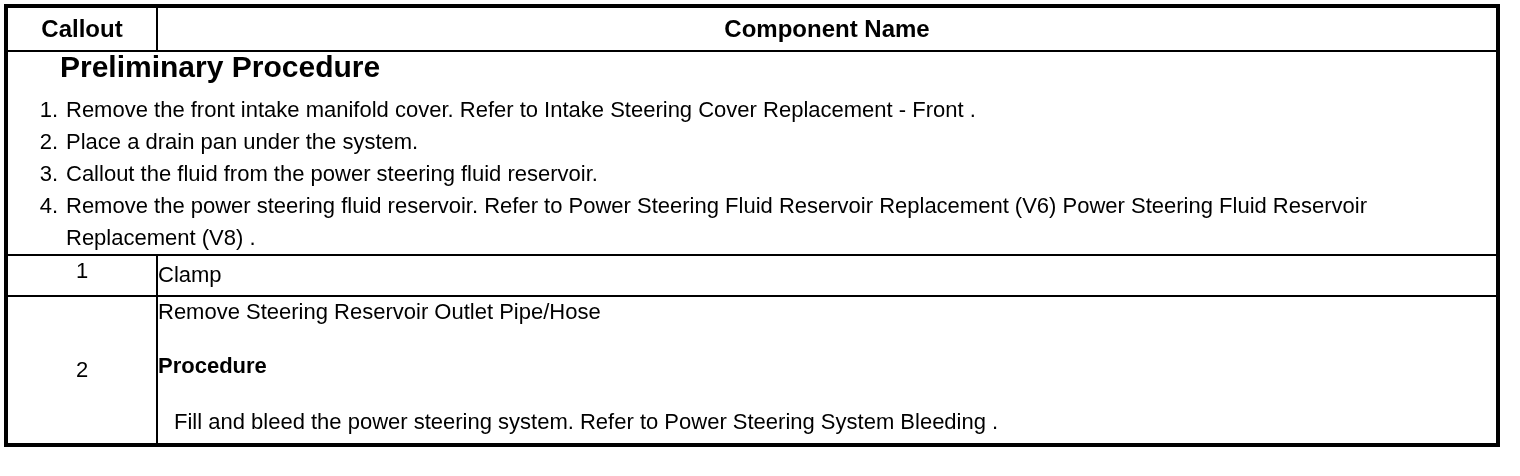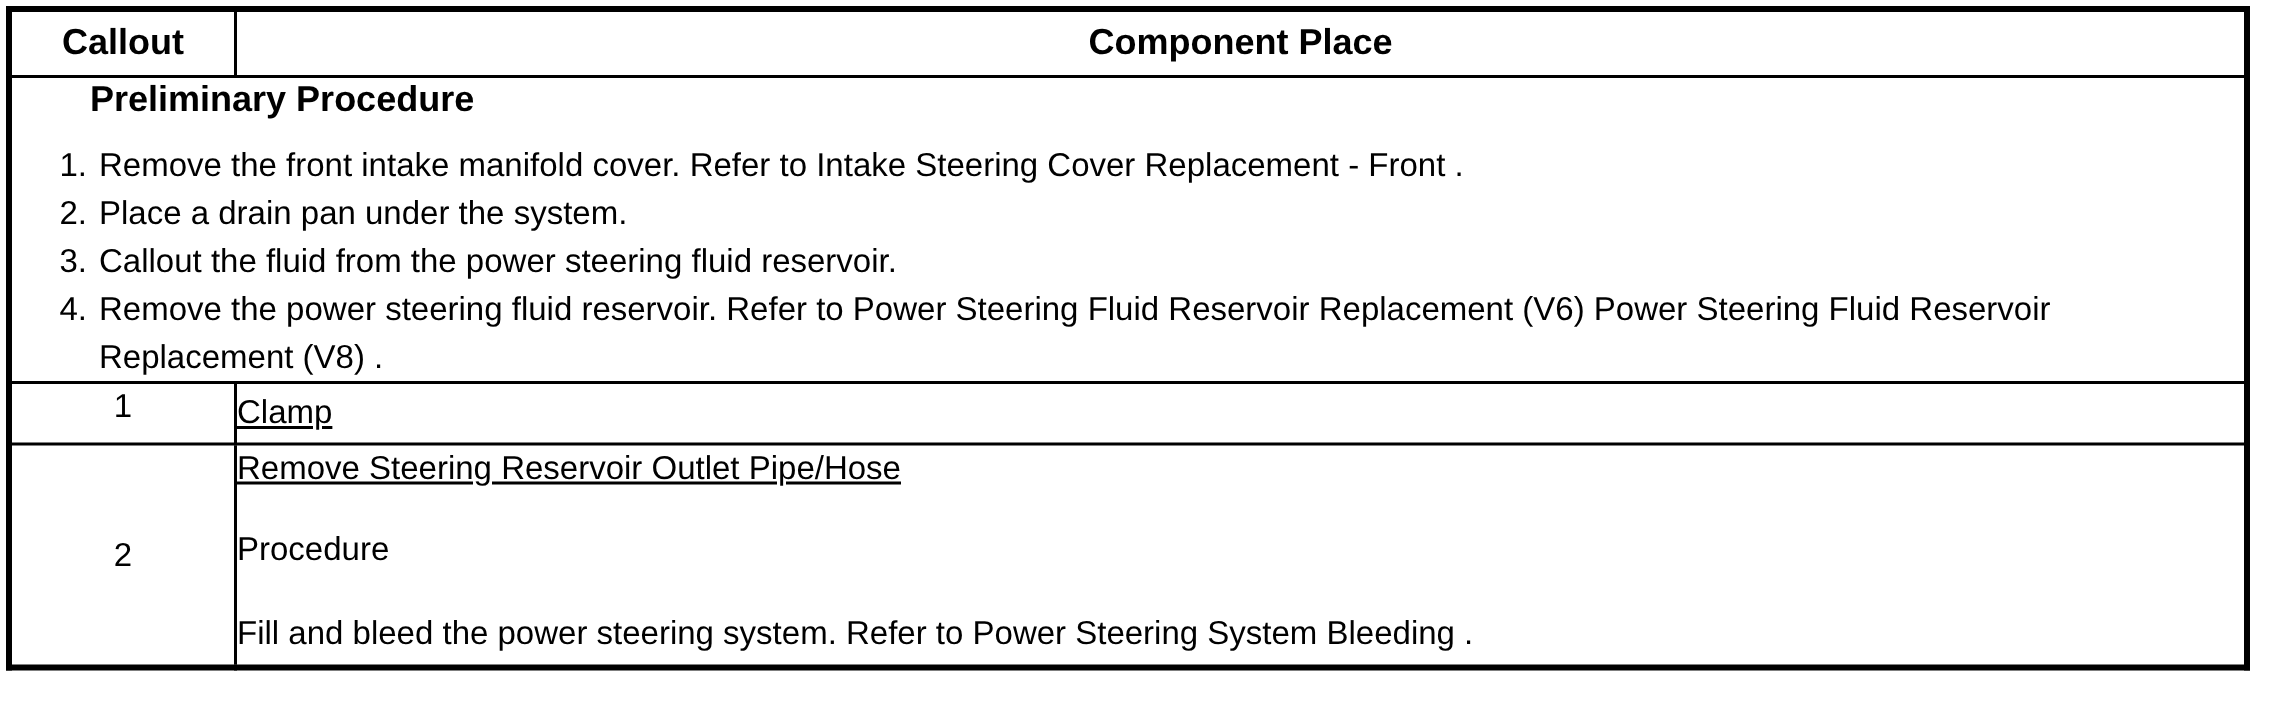--- a/index.html
+++ b/index.html
@@ -57,21 +57,21 @@
   }
 
   .col-callout  { width: 151px; }
   .col-component{ width: auto; }
 
   
   .prelim-cell {
     padding: 16px 10px 14px 10px;
   }
   .prelim-title {
-    font-size: 24px;
+    font-size: 30px;
     font-weight: bold;
     margin: 0 0 12px 52px;
     line-height: 30px;
   }
   .prelim-list {
     list-style: none;
     margin: 0;
     padding: 0;
   }
   .prelim-list li {
@@ -102,28 +102,27 @@
   .row-clamp .callout-num   { height: 39px; }
   .row-hose   .callout-num  { vertical-align: middle; }
 
   .comp-cell {
     font-size: 22px;
     line-height: 30px;
     padding: 4px 10px 4px 9px;
   }
   .comp-cell .comp-name {
     margin: 0;
-    text-decoration: underline;
   }
   .comp-cell .proc-title {
-    font-weight: normal;
+    font-weight: bold;
     margin: 24px 17px 0 0;
   }
   .comp-cell .proc-body {
-    margin: 26px 0 6px 0;
+    margin: 26px 0 6px 16px;
   }
 
   .row-clamp .comp-cell {
     padding-top: 4px;
     padding-bottom: 3px;
   }
 </style>
 </head>
 <body>
 
@@ -131,21 +130,21 @@
 
   <table class="component-table">
     <colgroup>
       <col class="col-callout">
       <col class="col-component">
     </colgroup>
 
     <thead>
       <tr>
         <th class="hdr-callout">Callout</th>
-        <th class="hdr-component">Component Place</th>
+        <th class="hdr-component">Component Name</th>
       </tr>
     </thead>
 
     <tbody>
 
       <tr>
         <td class="prelim-cell" colspan="2">
           <div class="prelim-title">Preliminary Procedure</div>
           <ol class="prelim-list">
             <li>

